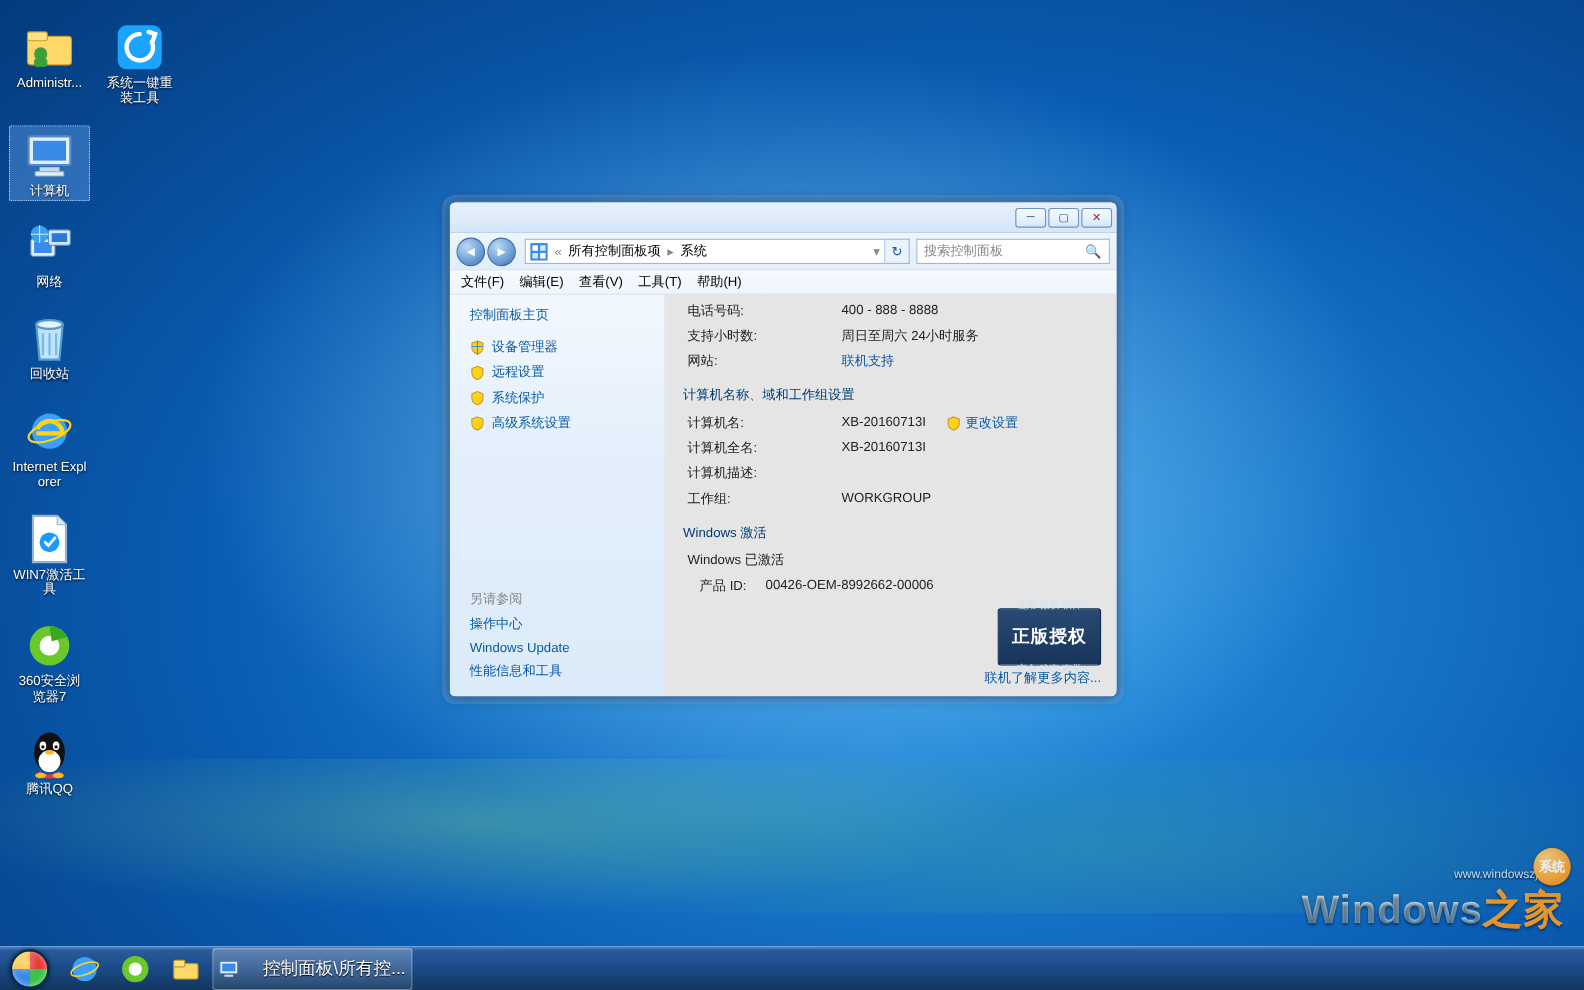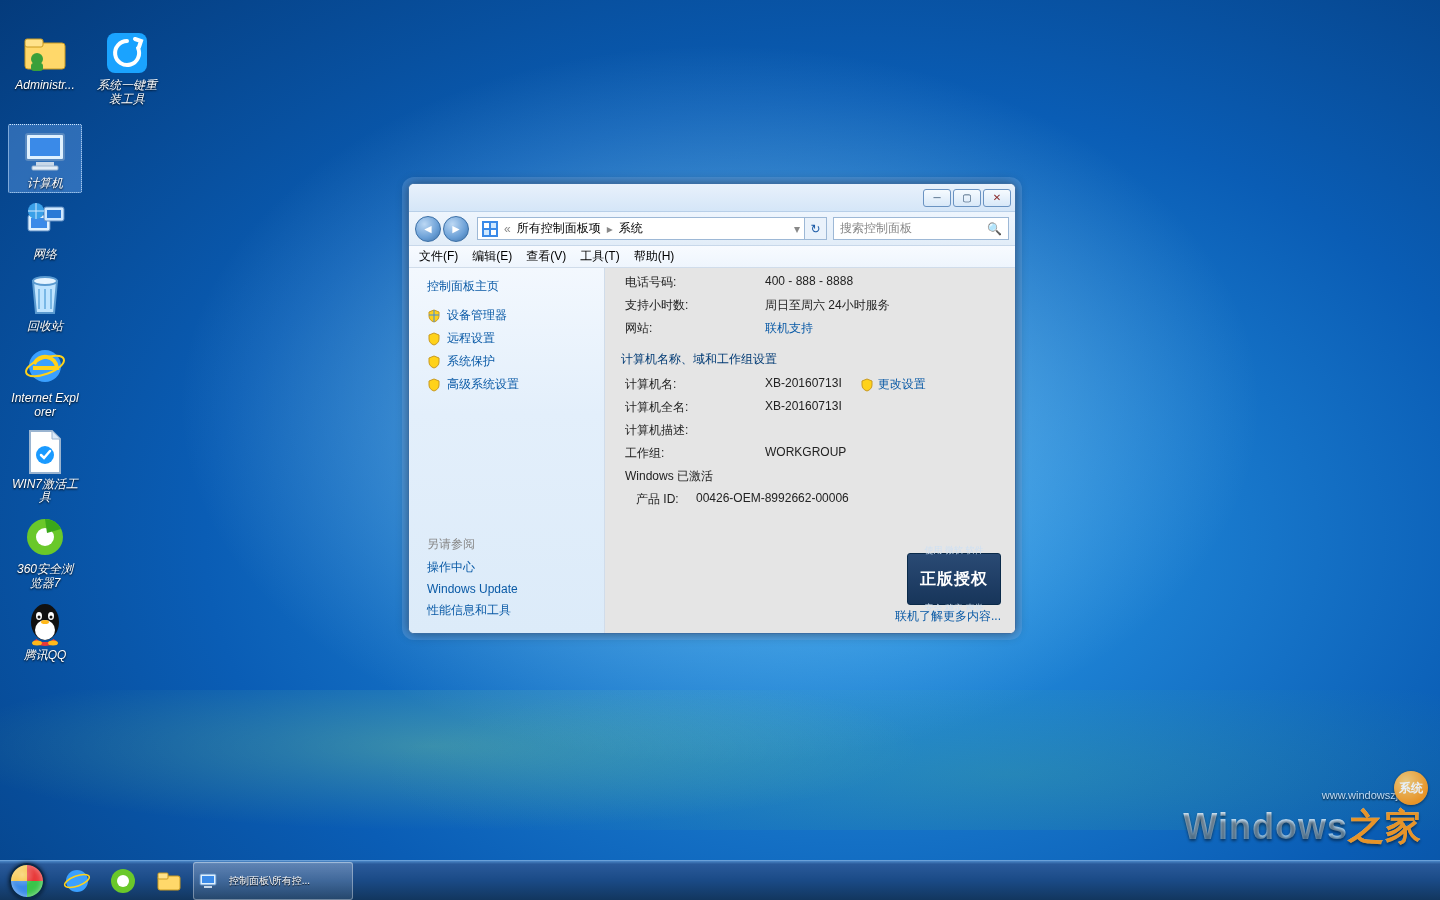--- a/index.html
+++ b/index.html
@@ -13,27 +13,27 @@
     radial-gradient(ellipse 1200px 800px at 60% 60%, #2a9ae8 0%, #0a5db5 55%, #043a7a 100%);
 }
 .desktop::after {
   content:""; position:absolute; left:0; right:0; top:690px; height:140px; pointer-events:none;
   background:
     radial-gradient(ellipse 700px 120px at 30% 40%, rgba(180,255,120,0.25), transparent 70%),
     radial-gradient(ellipse 900px 160px at 70% 60%, rgba(120,220,80,0.15), transparent 70%);
 }
 
 
-.desktop-icons { position: absolute; top: 26px; left: 8px; width: 160px; font-style: italic; }
+.desktop-icons { position: absolute; top: 16px; left: 8px; width: 160px; }
 .dicon { width: 74px; display:flex; flex-direction:column; align-items:center; gap:2px; cursor:pointer; padding:2px; border:1px solid transparent; border-radius:2px; }
 .dicon.selected { background: rgba(120,180,255,0.35); border:1px dotted #cfe8ff; }
 .dicon .glyph { width:48px; height:48px; display:flex; align-items:center; justify-content:center; }
 .dicon .label { color:#fff; font-size:12px; text-align:center; text-shadow:0 1px 2px #000; line-height:1.15; max-width:72px; word-break:break-all; }
 .row1 { display:flex; gap:8px; }
-.col { display:flex; flex-direction:column; gap:2px; }
+.col { display:flex; flex-direction:column; gap:14px; }
 
 
 .window {
   position:absolute; left:408px; top:183px; width:608px; height:451px;
   background:#fff; border:1px solid #3a6ea5; border-radius:6px;
   box-shadow: 0 0 12px rgba(0,0,0,0.45), 0 0 0 6px rgba(120,175,235,0.35);
   display:flex; flex-direction:column; overflow:hidden;
 }
 .titlebar { height:28px; background:linear-gradient(#e8f1fb,#d5e6f8); display:flex; justify-content:flex-end; align-items:center; padding:0 4px; border-bottom:1px solid #b8cfe8; }
 .winbtn { width:28px; height:18px; margin-left:2px; border:1px solid #6a93c2; border-radius:3px; background:linear-gradient(#f6fbff,#d8e8f8); display:flex; align-items:center; justify-content:center; font-size:10px; color:#2a4a6a; cursor:pointer; }
@@ -76,21 +76,21 @@
 .genuine-badge .small { font-size:9px; color:#cfe0f2; }
 .learnmore { position:absolute; right:14px; bottom:8px; color:#0a5aa6; cursor:pointer; font-size:12px; }
 
 
 .taskbar { position:absolute; left:0; right:0; bottom:0; height:40px; background:linear-gradient(#4a86c6 0%, #2a5a9a 8%, #1a4a86 50%, #12365e 100%); border-top:1px solid #6aa0d8; display:flex; align-items:center; }
 .start { width:54px; height:40px; display:flex; align-items:center; justify-content:center; cursor:pointer; }
 .orb { width:36px; height:36px; border-radius:50%; background:radial-gradient(circle at 35% 30%, #fff6, #0000 40%), conic-gradient(#e83a3a 0 90deg, #3ac44a 90deg 180deg, #3a8ae8 180deg 270deg, #f6c23a 270deg 360deg); border:2px solid #0a2a4a; box-shadow:inset 0 0 6px #fff8, 0 0 4px #000a; }
 .tbtn { height:38px; min-width:44px; margin:0 1px; display:flex; align-items:center; justify-content:center; cursor:pointer; border-radius:3px; padding:0 6px; }
 .tbtn.active { background:linear-gradient(rgba(255,255,255,0.25), rgba(255,255,255,0.08)); box-shadow:inset 0 0 0 1px rgba(255,255,255,0.35); }
 .tbtn .ticon { width:28px; height:28px; }
-.tbtn .tlabel { color:#fff; font-size:10px; margin-left:12px; text-shadow:0 1px 1px #000; max-width:130px; overflow:hidden; white-space:nowrap; text-overflow:ellipsis; }
+.tbtn .tlabel { color:#fff; font-size:16px; margin-left:22px; text-shadow:0 1px 1px #000; max-width:130px; overflow:hidden; white-space:nowrap; text-overflow:ellipsis; }
 
 
 .watermark { position:absolute; right:18px; bottom:48px; pointer-events:none; opacity:0.9; }
 .watermark .url { color:#cfe8ff; font-size:11px; text-align:right; margin-bottom:2px; text-shadow:0 1px 2px #000; }
 .watermark .logo { font-size:36px; font-weight:800; letter-spacing:1px;
   background:linear-gradient(#fff,#8fd0ff); -webkit-background-clip:text; background-clip:text; color:transparent;
   text-shadow:0 2px 3px rgba(0,0,0,0.5); }
 .watermark .logo .accent { color:#ff9a1a; -webkit-text-fill-color:#ff9a1a; }
 .watermark .badge { position:absolute; top:-18px; right:-6px; width:34px; height:34px; border-radius:50%; background:radial-gradient(circle at 35% 30%, #ffd27a, #ff9a1a 70%); display:flex; align-items:center; justify-content:center; color:#fff; font-size:12px; font-weight:bold; box-shadow:0 1px 3px #0008; }
 
@@ -319,20 +319,21 @@
         </div>
       <div class="kv">
           <div class="k">计算机描述:</div>
           <div class="v"></div>
         </div>
       <div class="kv">
           <div class="k">工作组:</div>
           <div class="v">WORKGROUP</div>
         </div>
 
+      <div class="section-head">Windows 激活</div>
       <div class="kv">
           <div class="k" style="width:auto;">Windows 已激活</div>
         </div>
       <div class="kv">
           <div class="k" style="width:60px;margin-left:11px;">产品 ID:</div>
           <div class="v">00426-OEM-8992662-00006</div>
         </div>
 
       <div class="genuine-badge">
         <div class="small">使用 微软 软件</div>

